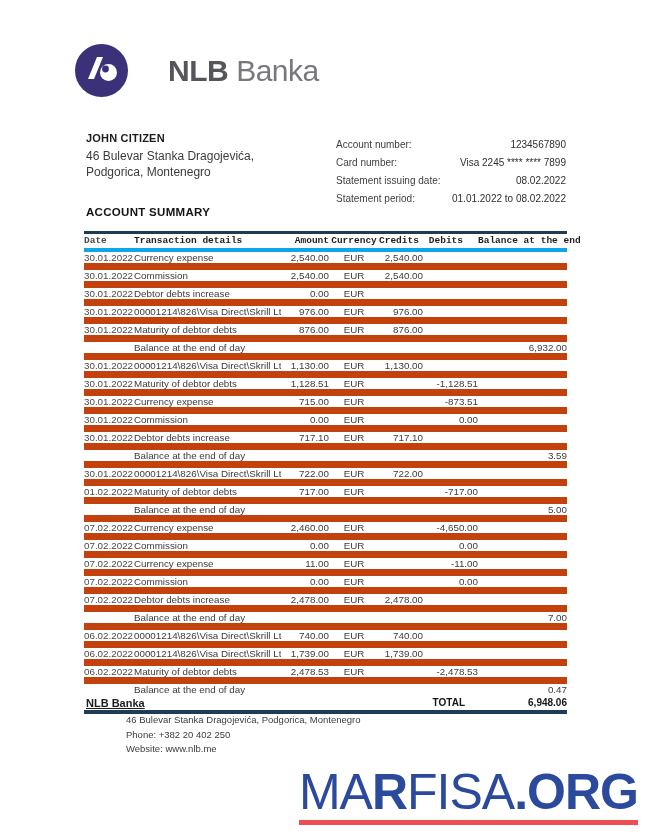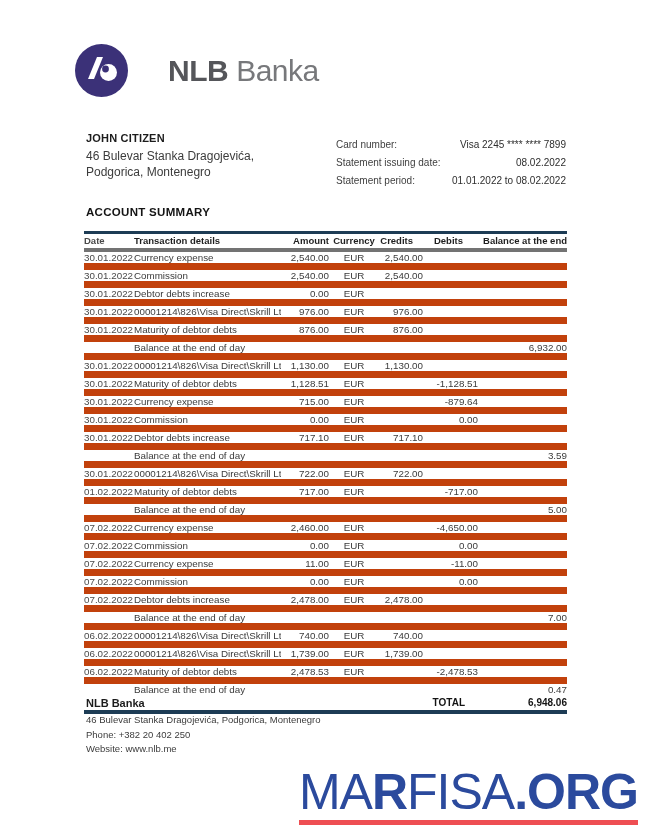--- a/index.html
+++ b/index.html
@@ -25,42 +25,42 @@
   .ai-row { display:flex; justify-content:space-between; font-size:10px; line-height:18px; }
   .ai-label { color:#3f3f3f; }
   .ai-value { color:#2e2e2e; text-align:right; }
 
   
   .section-title { position:absolute; top:206px; left:86px; font-size:11.5px; font-weight:bold; color:#141414; letter-spacing:0.3px; }
 
   
   .table-wrap { position:absolute; top:231px; left:84px; width:483px; }
   table.statement { width:483px; border-collapse:collapse; table-layout:fixed; }
-  thead tr { border-top:3px solid #1d3c55; border-bottom:4px solid #737373; }
+  thead tr { border-top:3px solid #1d3c55; border-bottom:4px solid #0ea5e9;font-family:Liberation Mono, monospace; }
   th { font-size:9.5px; font-weight:bold; color:#1f1f1f; height:17px; vertical-align:middle; padding:0; white-space:nowrap; }
   td { font-size:9.8px; color:#3b3b3b; height:13.4px; vertical-align:middle; padding:0; white-space:nowrap; overflow:hidden; }
   tbody tr { border-bottom:7px solid #c2410c; }
   tbody tr:last-child { border-bottom:none; }
   .col-date { width:50px; text-align:left; color:#4a4a4a; }
   .col-details { width:147px; text-align:left; }
   .col-amount { width:48px; text-align:right; }
   .col-currency { width:50px; text-align:center; }
   .col-credits { width:44px; text-align:right; }
   .col-debits { width:55px; text-align:right; }
   .col-balance { text-align:right; }
   th.col-credits { padding-right:10px; }
   th.col-debits { padding-right:15px; }
   tr.total-row td { font-weight:bold; color:#141414; height:15px; font-size:10px; }
   tr.total-row .col-debits { padding-right:13px; }
   .table-bottom-bar { width:483px; height:4px; background:#1d3c55; }
 
   
   .footer { position:absolute; top:697px; left:86px; }
-  .footer .fname { font-size:11px; font-weight:bold; color:#1c1c1c; margin-bottom:4px; }
-  .footer .fline { font-size:9.5px; color:#3c3c3c; line-height:14.5px; }
+  .footer .fname { font-size:11px; font-weight:bold; color:#1c1c1c; margin-bottom:4px;text-decoration:underline; }
+  .footer .fline { font-size:9.5px; color:#3c3c3c; line-height:14.5px;margin-left:40px; }
 
   
   .watermark { position:absolute; right:11px; bottom:14px; display:inline-block; text-align:right; }
   .wm-text { font-size:50px; letter-spacing:-1px; color:#2b4a9d; line-height:50px; white-space:nowrap; }
   .wm-text .w-reg { font-weight:400; }
   .wm-text .w-bold { font-weight:bold; }
   .wm-underline { height:5px; background:#ee4e53; margin-top:3px; width:100%; }
 </style>
 </head>
 <body>
@@ -80,20 +80,24 @@
     </div>
   </div>
 
   <div class="customer">
     <div class="cname">JOHN CITIZEN</div>
     <div class="cline">46 Bulevar Stanka Dragojevića,</div>
     <div class="cline">Podgorica, Montenegro</div>
   </div>
 
   <div class="account-info">
+    <div class="ai-row">
+      <span class="ai-label">Account number:</span>
+      <span class="ai-value">1234567890</span>
+    </div>
     <div class="ai-row">
       <span class="ai-label">Card number:</span>
       <span class="ai-value">Visa 2245 **** **** 7899</span>
     </div>
     <div class="ai-row">
       <span class="ai-label">Statement issuing date:</span>
       <span class="ai-value">08.02.2022</span>
     </div>
     <div class="ai-row">
       <span class="ai-label">Statement period:</span>
@@ -189,21 +193,21 @@
             <td class="col-credits"></td>
             <td class="col-debits">-1,128.51</td>
             <td class="col-balance"></td>
           </tr>
           <tr>
             <td class="col-date">30.01.2022</td>
             <td class="col-details">Currency expense</td>
             <td class="col-amount">715.00</td>
             <td class="col-currency">EUR</td>
             <td class="col-credits"></td>
-            <td class="col-debits">-879.64</td>
+            <td class="col-debits">-873.51</td>
             <td class="col-balance"></td>
           </tr>
           <tr>
             <td class="col-date">30.01.2022</td>
             <td class="col-details">Commission</td>
             <td class="col-amount">0.00</td>
             <td class="col-currency">EUR</td>
             <td class="col-credits"></td>
             <td class="col-debits">0.00</td>
             <td class="col-balance"></td>

